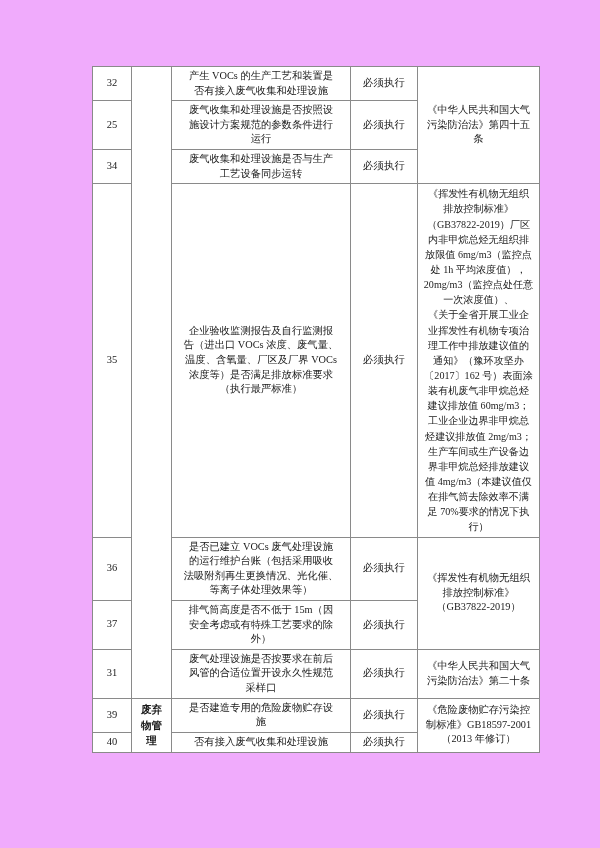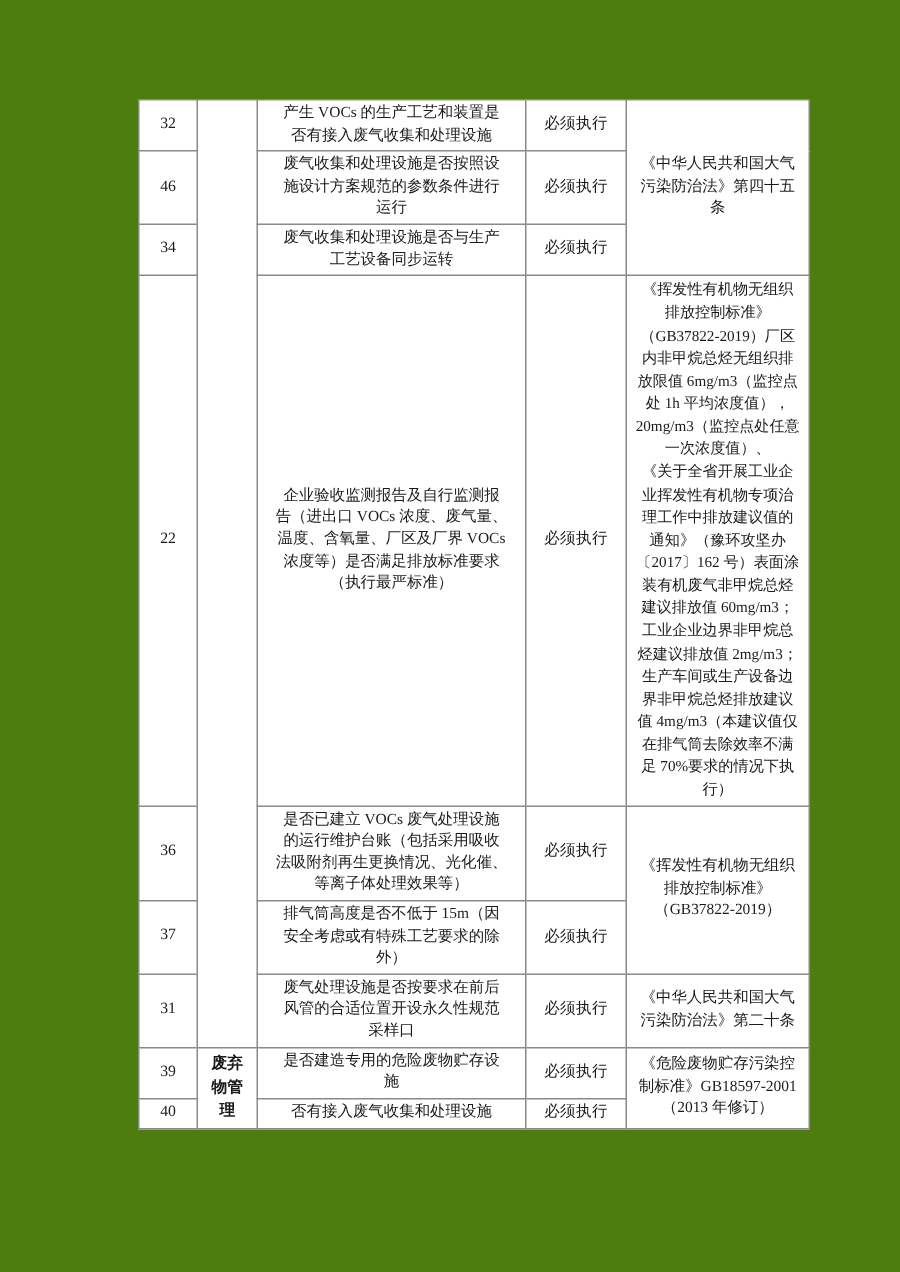--- a/index.html
+++ b/index.html
@@ -13,21 +13,21 @@
     font-family: "Liberation Serif", "DejaVu Serif", serif;
     color: #1a1a1a;
     overflow: hidden;
     position: relative;
   }
   .page {
     position: absolute;
     left: 0; top: 0;
     width: 600px;
     height: 848px;
-    background: #4d7c0f;
+    background: #f0abfc;
   }
   .table-wrap {
     position: absolute;
     left: 92px;
     top: 66px;
     width: 416px;
   }
   table.checklist {
     border-collapse: collapse;
     width: 416px;
@@ -103,21 +103,21 @@
             </td>
           <td class="col-basis" rowspan="3">
               <span class="cell-text">《中华人民共和国大气
 污染防治法》第四十五
 条</span>
             </td>
         </tr>
 
         <tr>
           <td class="col-no">
-              <span class="cell-text">46</span>
+              <span class="cell-text">25</span>
             </td>
           <td class="col-item">
               <span class="cell-text">废气收集和处理设施是否按照设
 施设计方案规范的参数条件进行
 运行</span>
             </td>
           <td class="col-req">
               <span class="cell-text">必须执行</span>
             </td>
         </tr>
@@ -130,21 +130,21 @@
               <span class="cell-text">废气收集和处理设施是否与生产
 工艺设备同步运转</span>
             </td>
           <td class="col-req">
               <span class="cell-text">必须执行</span>
             </td>
         </tr>
 
         <tr>
           <td class="col-no">
-              <span class="cell-text">22</span>
+              <span class="cell-text">35</span>
             </td>
           <td class="col-item">
               <span class="cell-text">企业验收监测报告及自行监测报
 告（进出口 VOCs 浓度、废气量、
 温度、含氧量、厂区及厂界 VOCs
 浓度等）是否满足排放标准要求
 （执行最严标准）</span>
             </td>
           <td class="col-req">
               <span class="cell-text">必须执行</span>

